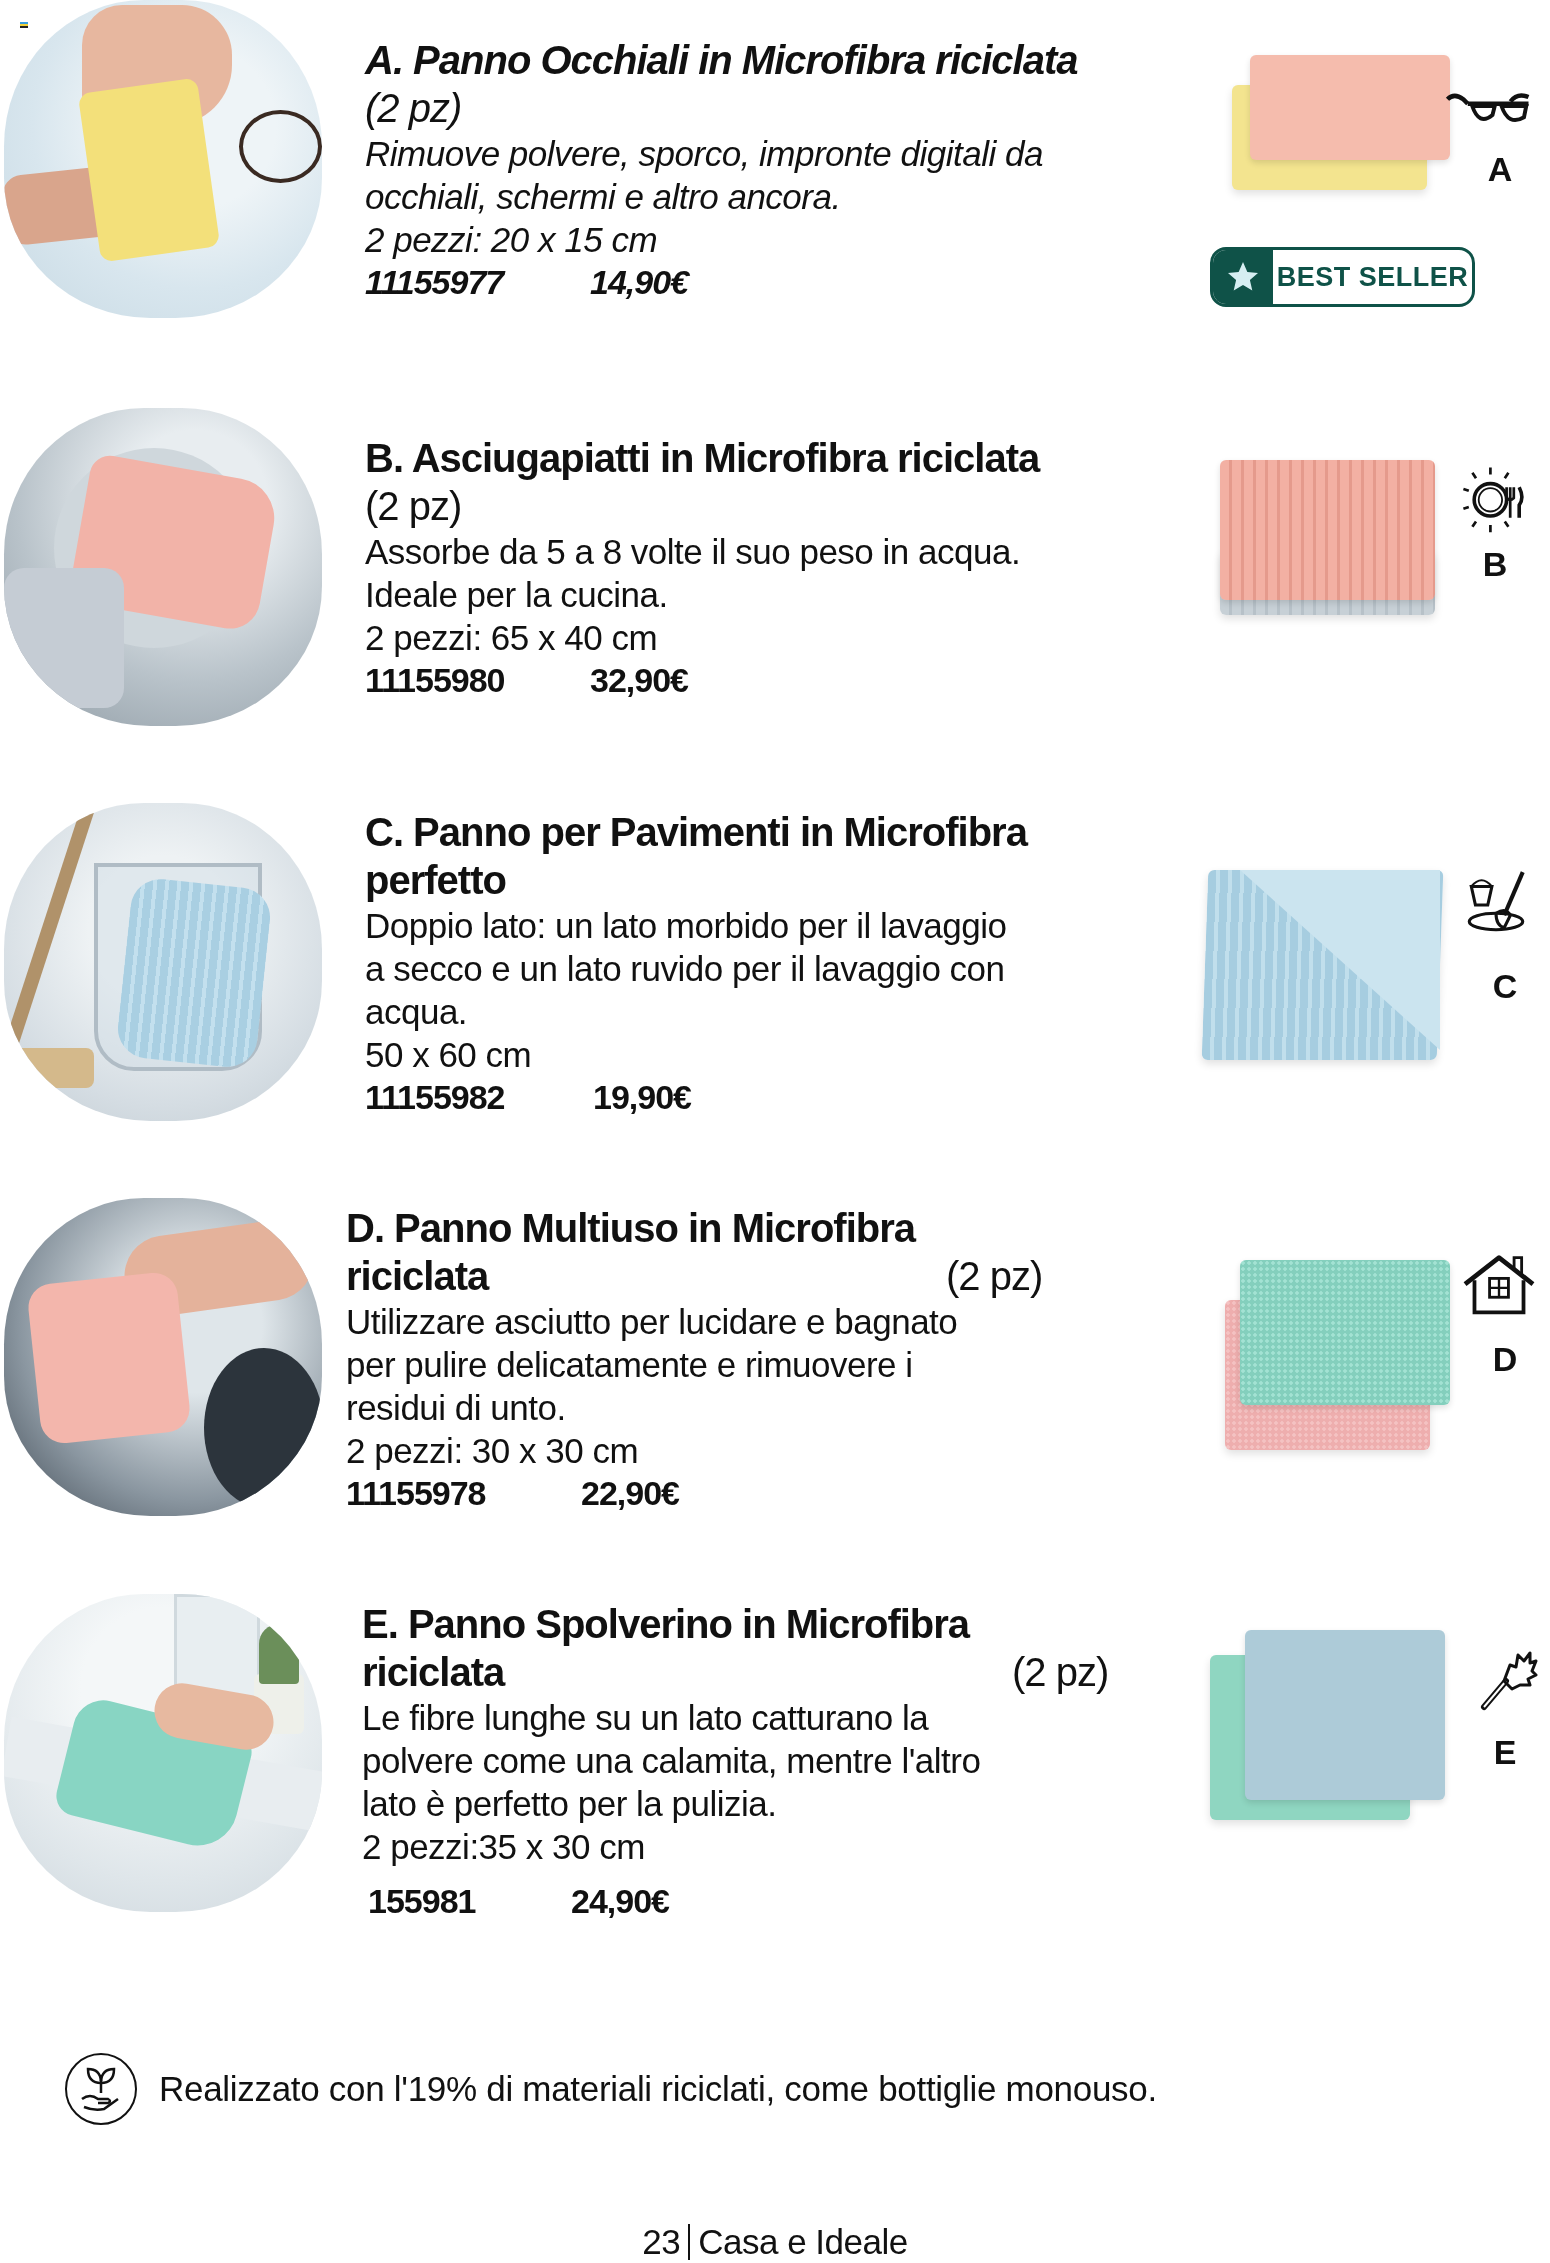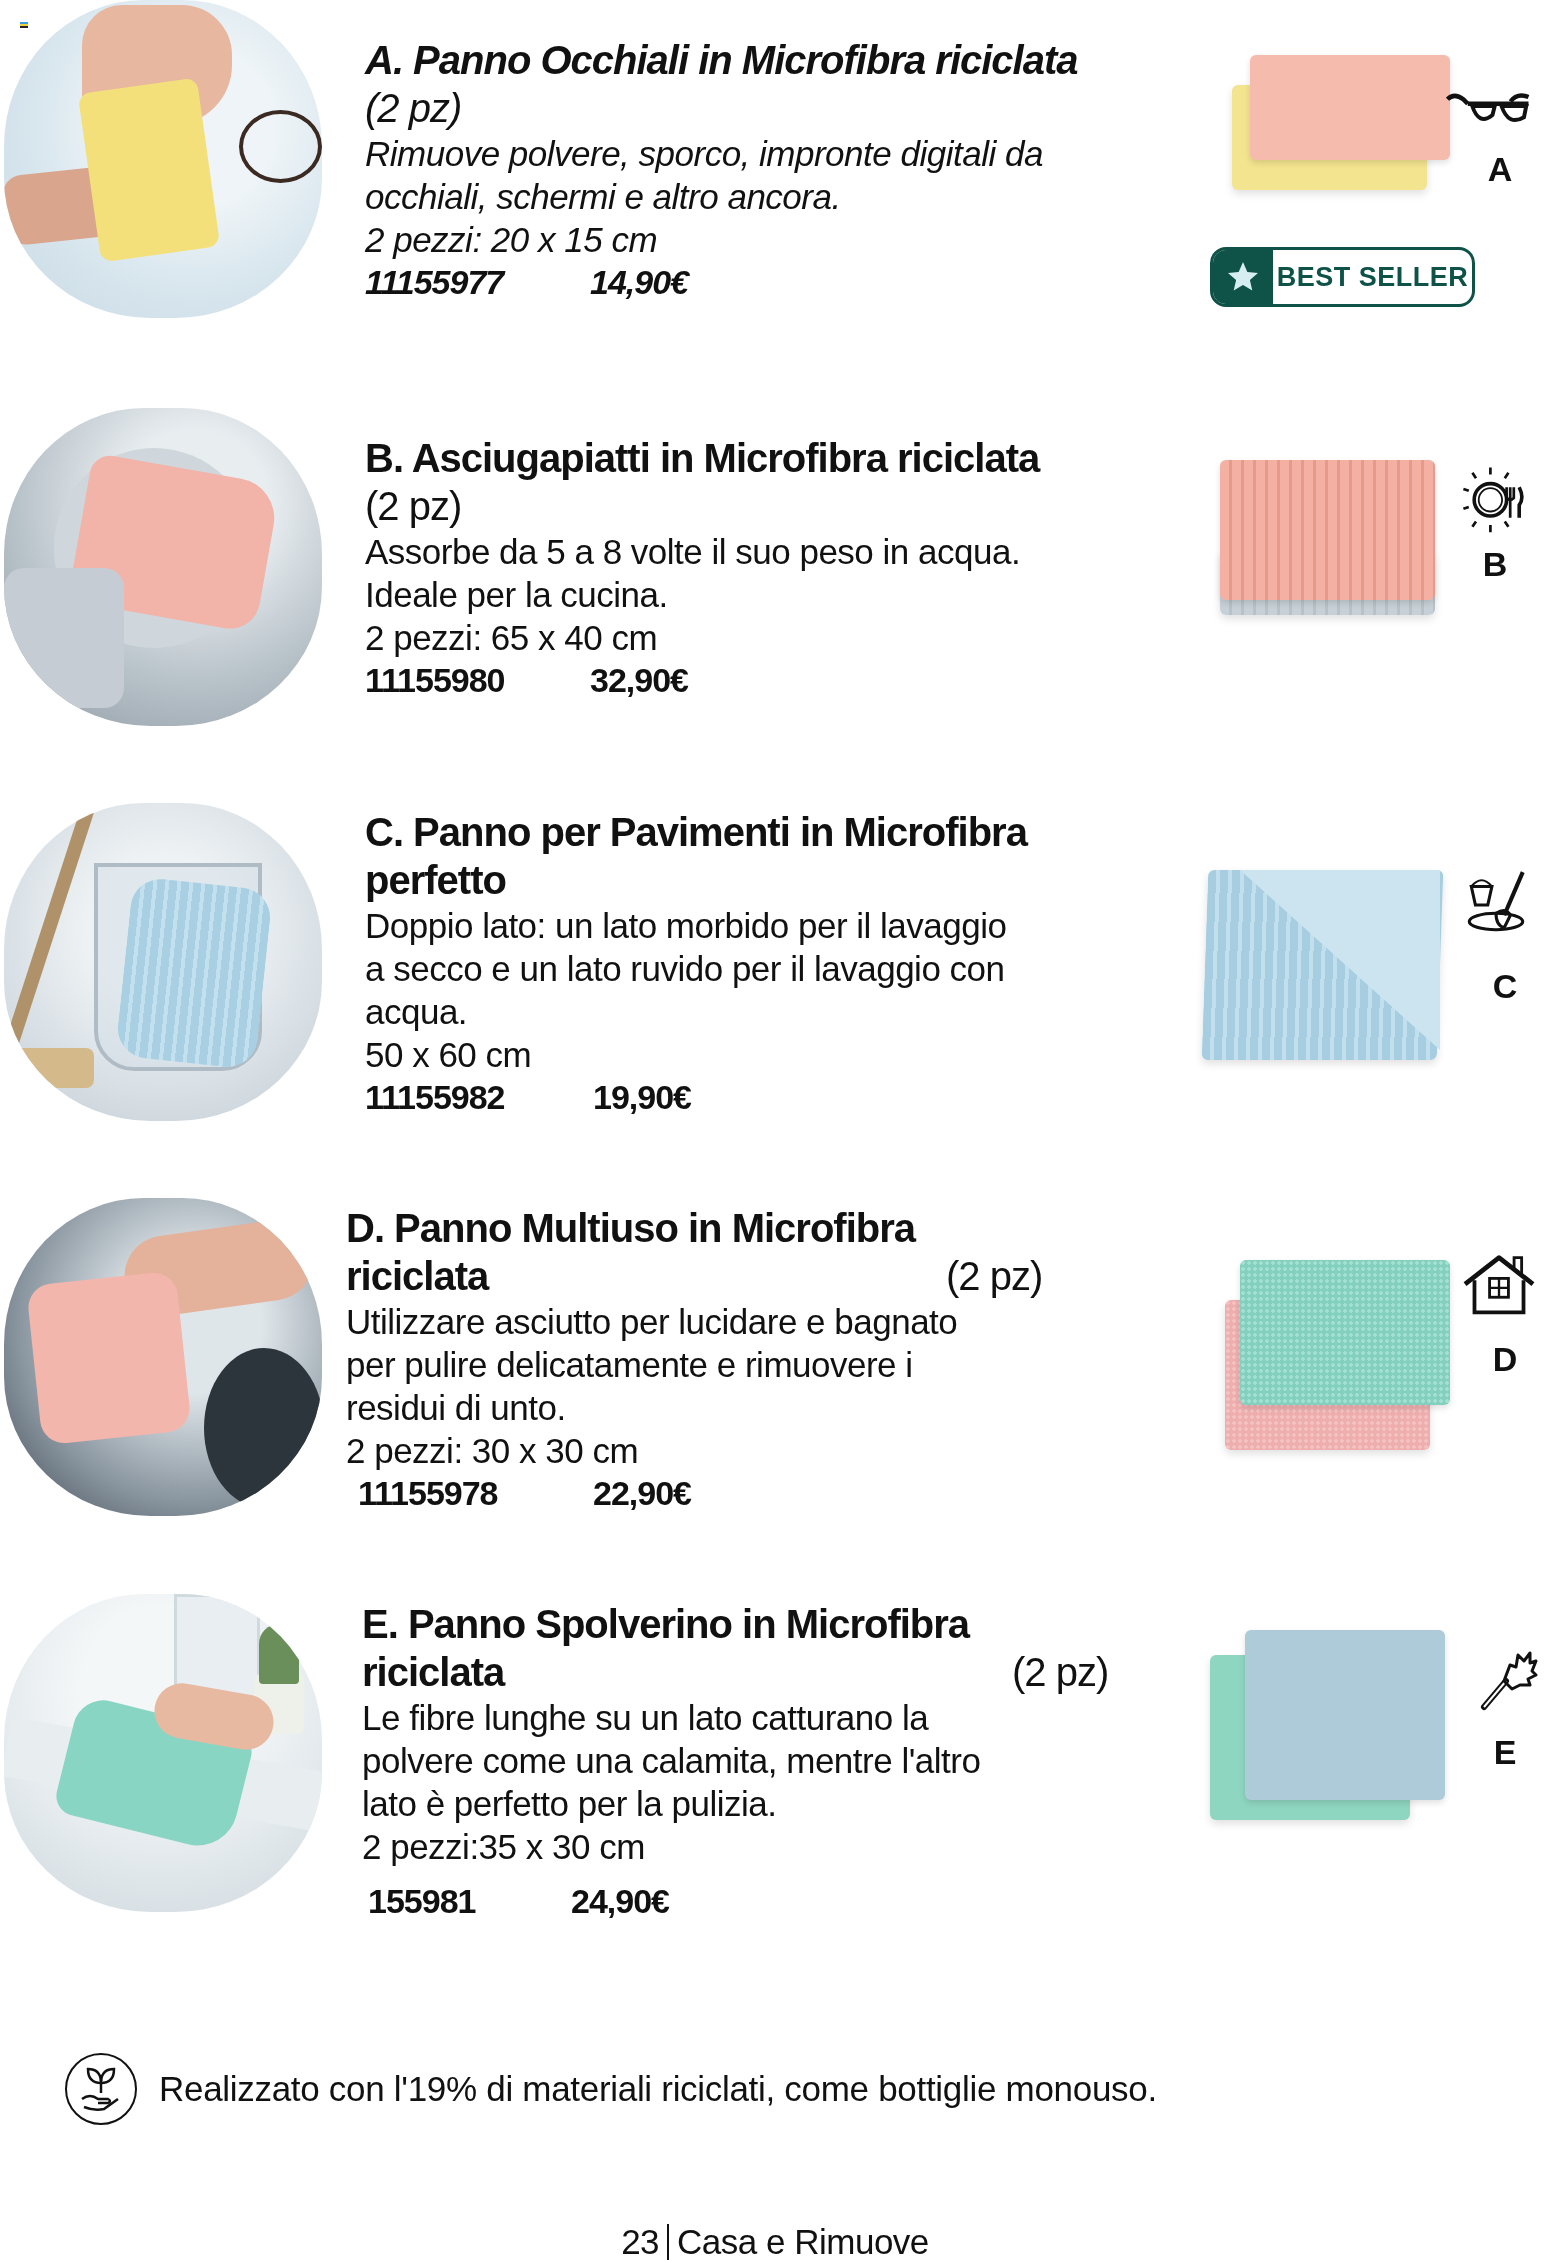--- a/index.html
+++ b/index.html
@@ -162,21 +162,21 @@
     <div class="title">
       <span style="display:inline-block;width:600px;">D. Panno Multiuso in Microfibra riciclata</span><span class="light">(2 pz)</span>
     </div>
     <div class="desc">
       <span>Utilizzare asciutto per lucidare e bagnato</span><br>
       <span>per pulire delicatamente e rimuovere i</span><br>
       <span>residui di unto.</span>
     </div>
     <div class="desc">2 pezzi: 30 x 30 cm</div>
     <div class="priceline">
-      <span class="code" style="width:235px;margin-left:12px;">11155978</span>
+      <span class="code" style="width:235px;">11155978</span>
       <span>22,90€</span>
     </div>
   </div>
   <div class="prod" style="left:1215px; top:1255px;">
     <div class="cloth" style="left:10px;top:45px;width:205px;height:150px;background:radial-gradient(#f4c2c2 1.5px,#eeaeae 2px) 0 0/6px 6px;box-shadow:0 4px 8px rgba(0,0,0,0.12);"></div>
     <div class="cloth" style="left:25px;top:5px;width:210px;height:145px;background:radial-gradient(#a3e2d3 1.5px,#84cfbd 2px) 0 0/6px 6px;box-shadow:0 3px 6px rgba(0,0,0,0.12);"></div>
   </div>
   <svg class="icon" viewBox="0 0 80 70" style="left:1460px; top:1252px; width:78px; height:66px;">
     <path d="M4 34 L40 6 L76 34" stroke="#111" stroke-width="5" fill="none" stroke-linejoin="round"></path>
     <path d="M56 18 L56 6 L64 6 L64 24" stroke="#111" stroke-width="3" fill="none"></path>
@@ -229,14 +229,14 @@
       <path d="M23 30 L23 12" stroke="#111" stroke-width="2.5"></path>
       <path d="M23 20 Q10 20 10 6 Q22 6 23 18" stroke="#111" stroke-width="2.5" fill="none"></path>
       <path d="M23 20 Q36 20 36 6 Q24 6 23 18" stroke="#111" stroke-width="2.5" fill="none"></path>
       <path d="M4 36 Q12 30 20 36 L30 36 Q34 38 30 40 L20 40 M6 44 Q16 48 26 46 L40 36" stroke="#111" stroke-width="2.5" fill="none"></path>
     </svg>
   </div>
   <span class="txt">Realizzato con l'19% di materiali riciclati, come bottiglie monouso.</span>
 </div>
 
 <div class="pagefoot">
-  <span>23</span><span class="sep"></span><span>Casa e Rimuove</span>
+  <span>23</span><span class="sep"></span><span>Casa e Ideale</span>
 </div>
 
 </body></html>

